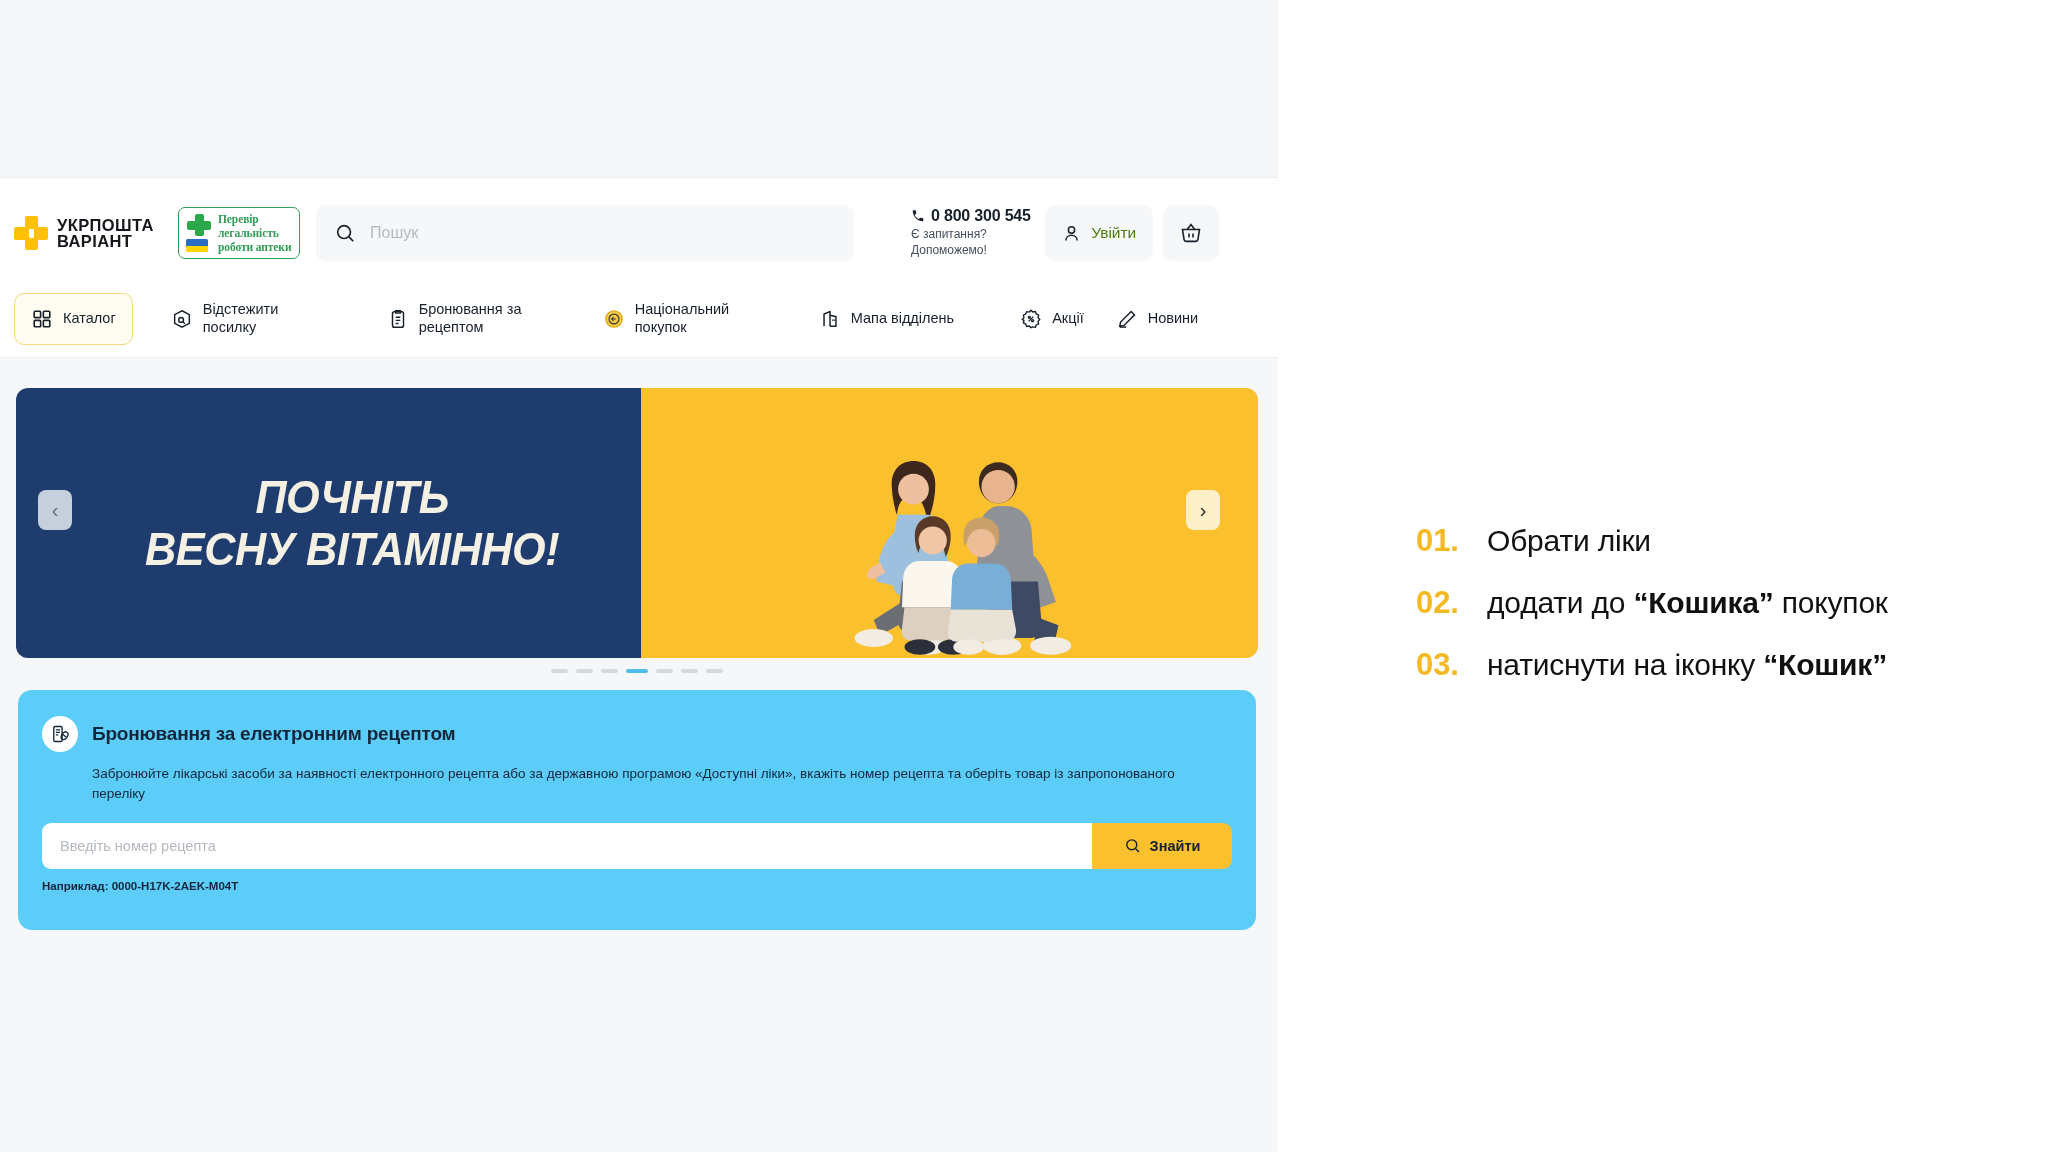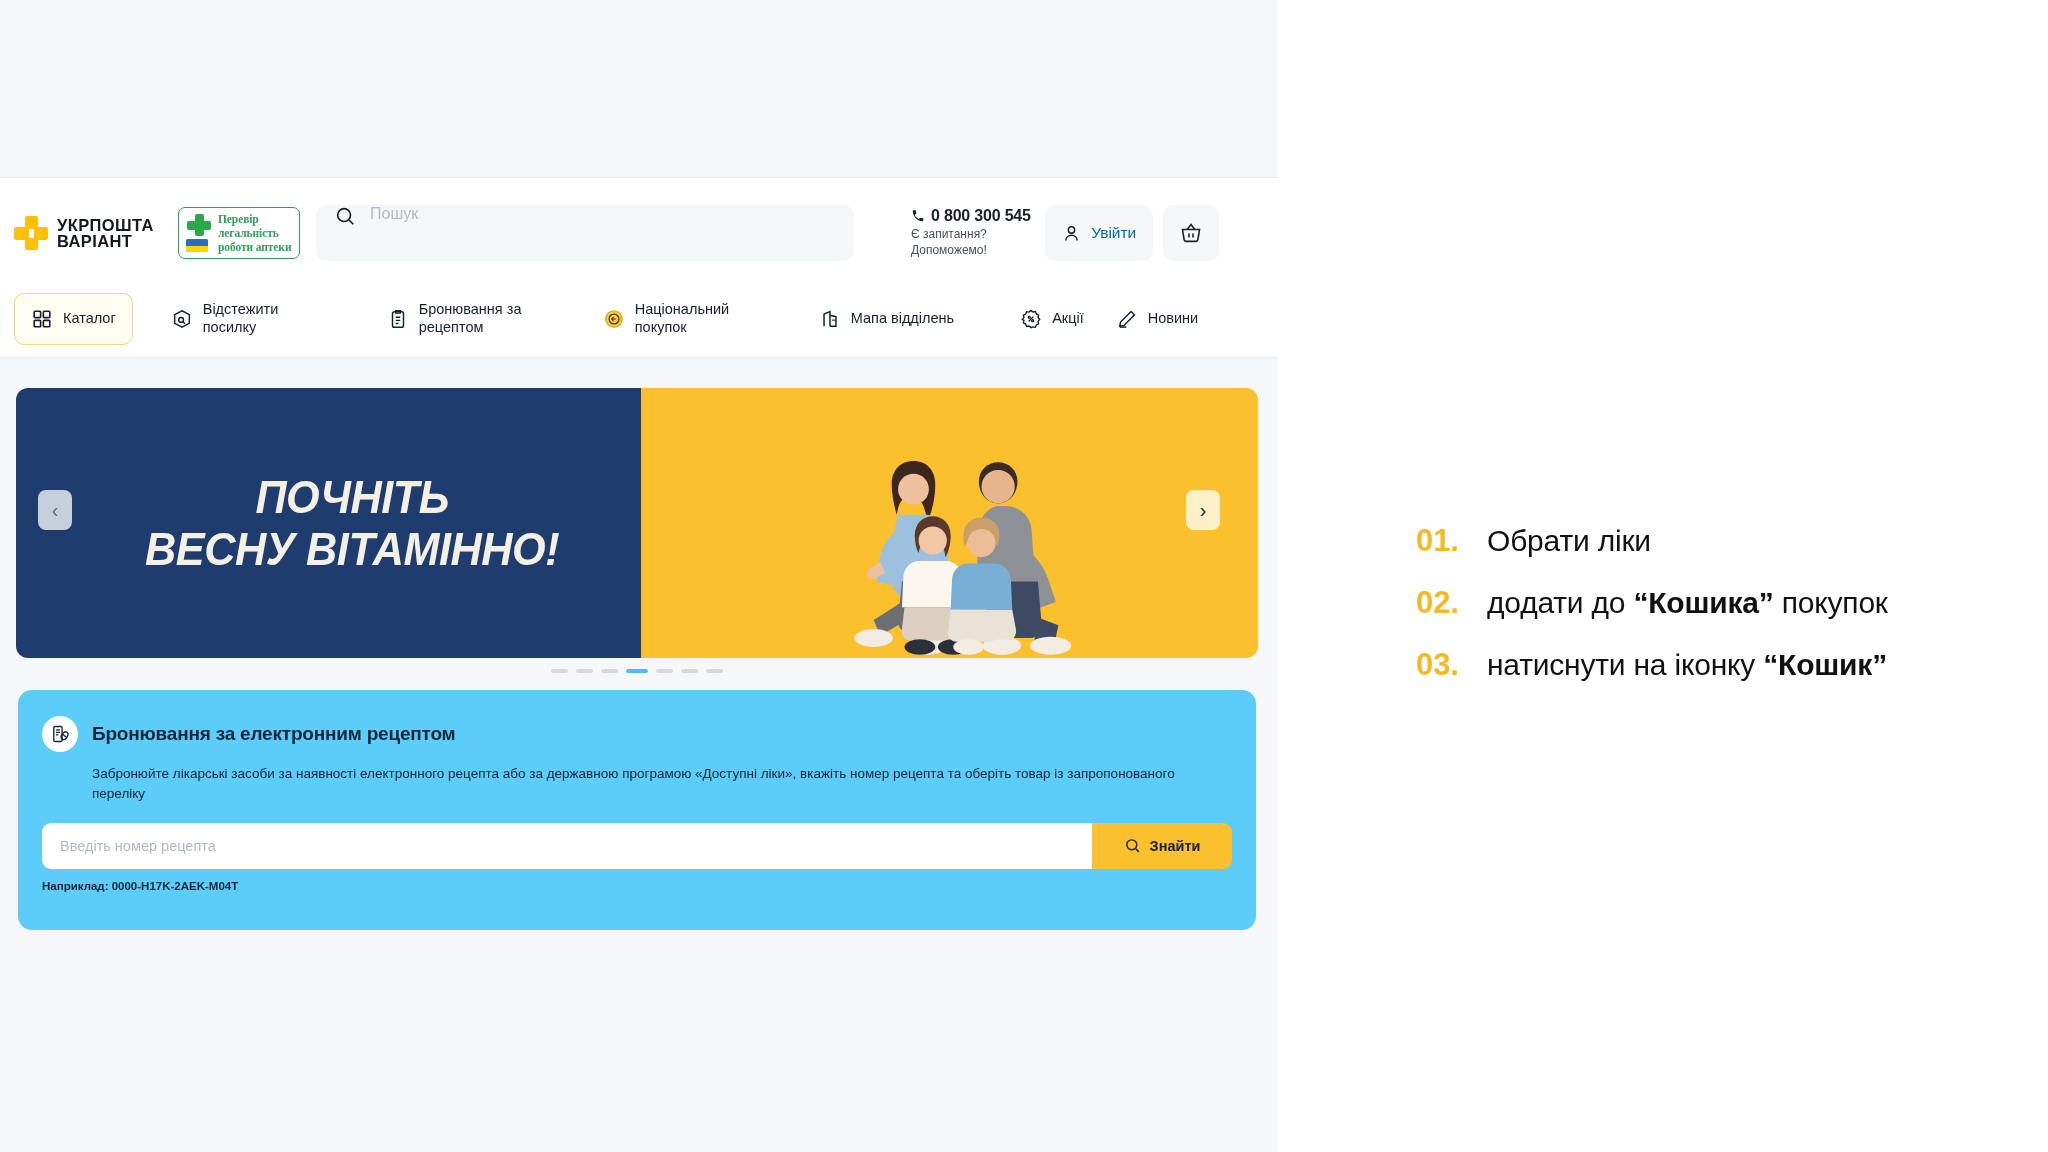--- a/index.html
+++ b/index.html
@@ -68,35 +68,35 @@
   .legality-flag i.y { background: #ffd400; }
   .legality-text {
     font-family: "Liberation Serif", "DejaVu Serif", serif;
     font-size: 11.5px; font-weight: 700; color: #2f9e57;
     line-height: 1.22; letter-spacing: -0.1px;
   }
 
   .search-wrap {
     flex: 1 1 auto; margin-left: 16px; margin-right: 14px;
     height: 56px; background: #f6f7f8; border-radius: 10px;
-    display: flex; padding: 0 18px; gap: 14px;
+    display: flex; align-items: center; padding: 0 18px; gap: 14px;
     max-width: 538px;
   }
   .search-placeholder { color: #b4b9c0; font-size: 16px; }
 
   .phone-block { flex: 0 0 auto; margin-right: 14px; margin-left: 43px; }
   .phone-row { display: flex; align-items: center; gap: 6px; }
   .phone-number { font-size: 16px; font-weight: 700; color: #17202b; letter-spacing: -.2px; }
   .phone-sub { font-size: 12px; color: #44505e; line-height: 1.30; margin-top: 2px; }
 
   .btn-login {
     flex: 0 0 auto; height: 56px; min-width: 108px; padding: 0 16px;
     background: #f6f7f8; border: none; border-radius: 10px; cursor: pointer;
     display: flex; align-items: center; justify-content: center; gap: 9px;
-    font-family: inherit; font-size: 15.5px; color: #0369a1;
+    font-family: inherit; font-size: 15.5px; color: #4d7c0f;
   }
   .btn-cart {
     flex: 0 0 auto; width: 56px; height: 56px; margin-left: 10px;
     background: #f6f7f8; border: none; border-radius: 10px; cursor: pointer;
     display: flex; align-items: center; justify-content: center;
   }
 
   
   .site-nav {
     position: absolute; left: 0; top: 280px; width: 1278px; height: 78px;

